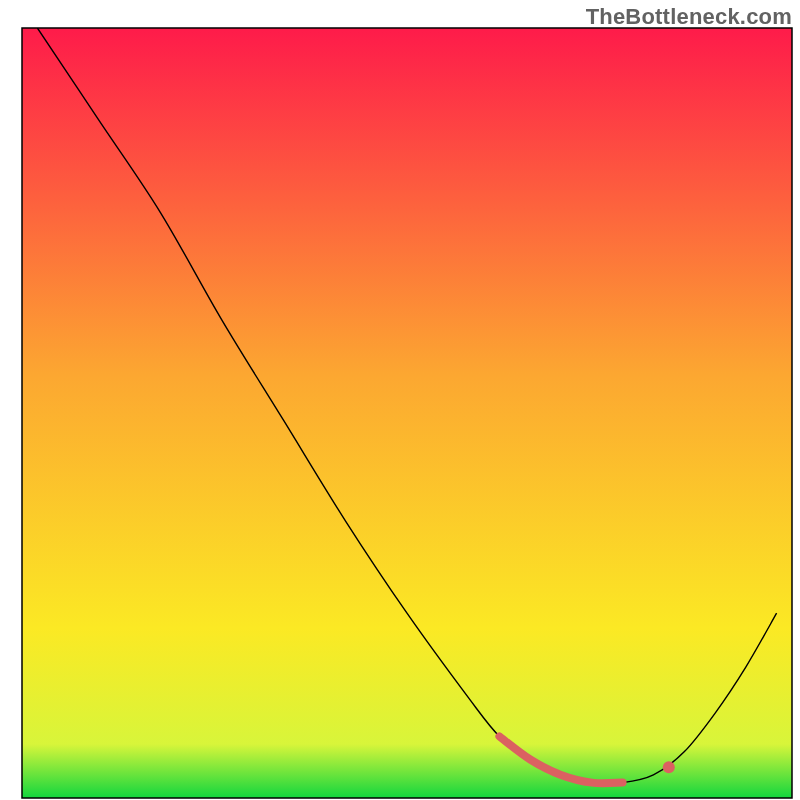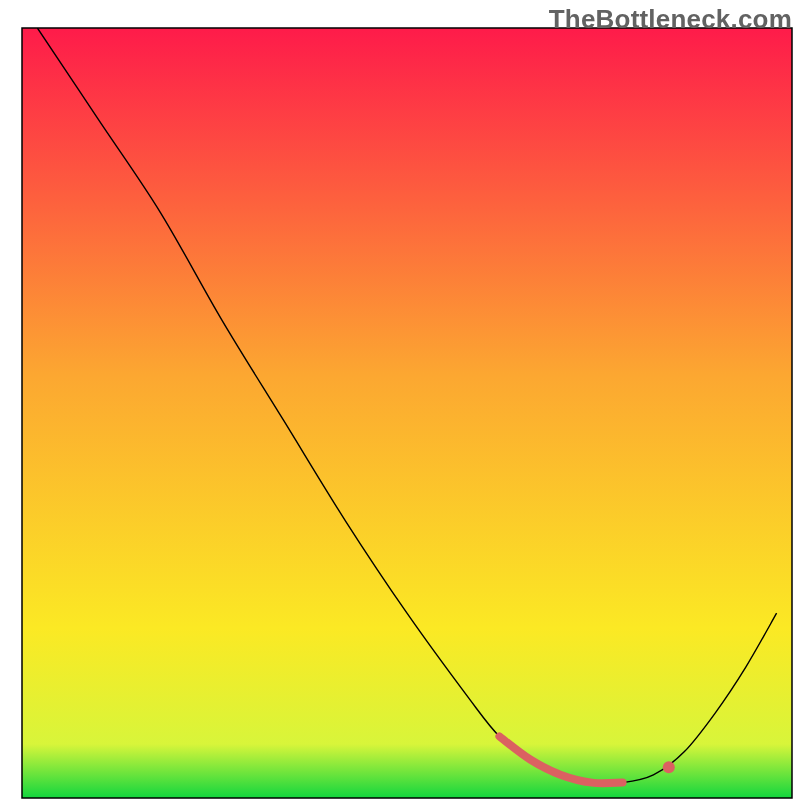--- a/index.html
+++ b/index.html
@@ -13,21 +13,21 @@
   }
   .chart-wrap {
     position: relative;
     width: 800px;
     height: 800px;
   }
   .watermark {
     position: absolute;
     top: 4px;
     right: 8px;
-    font-size: 26px;
+    font-size: 22px;
     font-weight: 600;
     color: #626262;
     letter-spacing: 0.2px;
     z-index: 10;
   }
   svg.chart {
     position: absolute;
     left: 0;
     top: 0;
     width: 800px;

